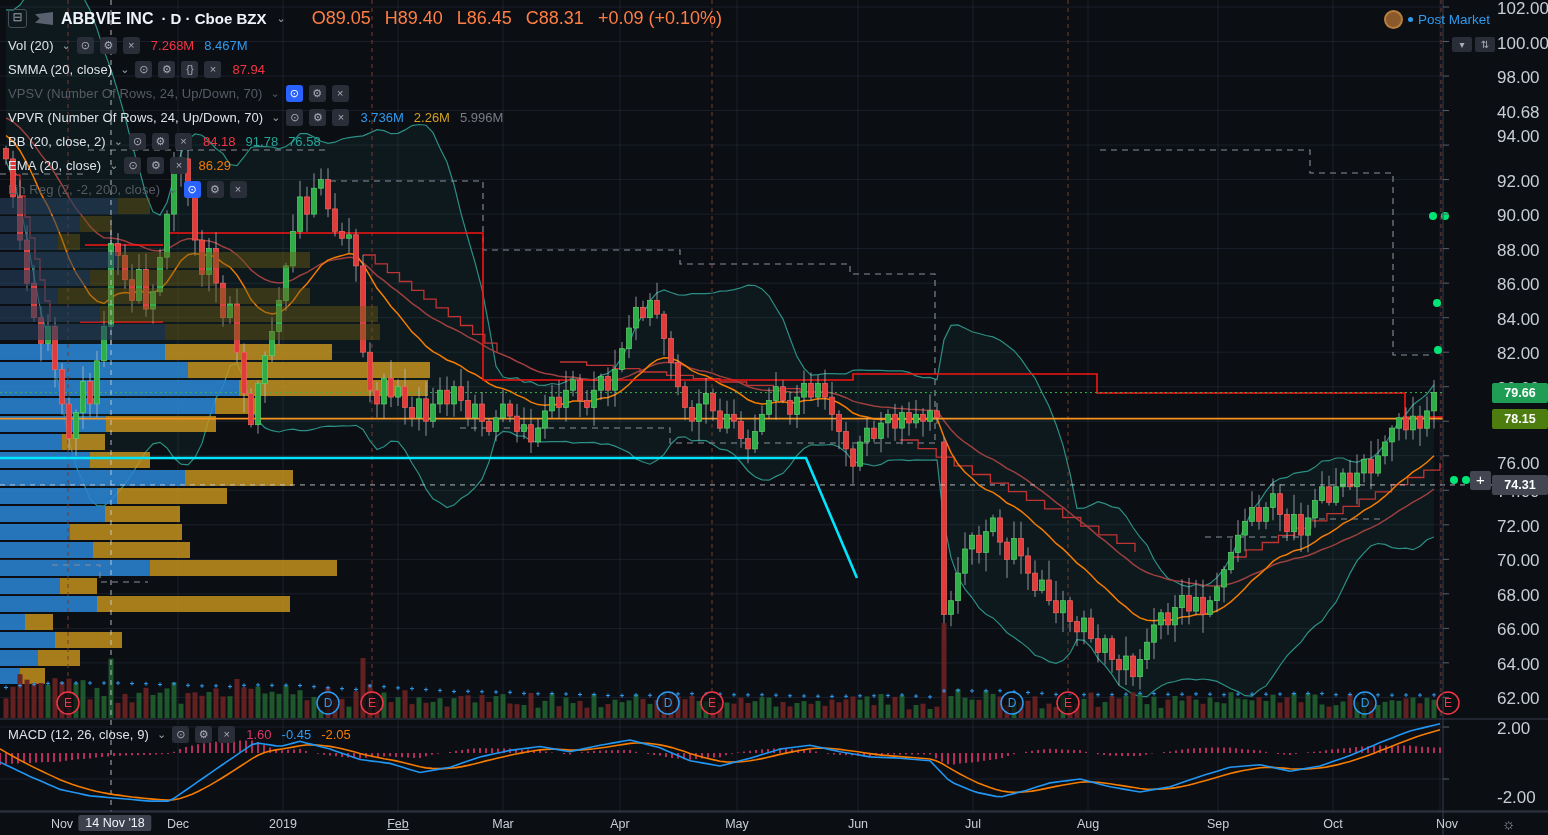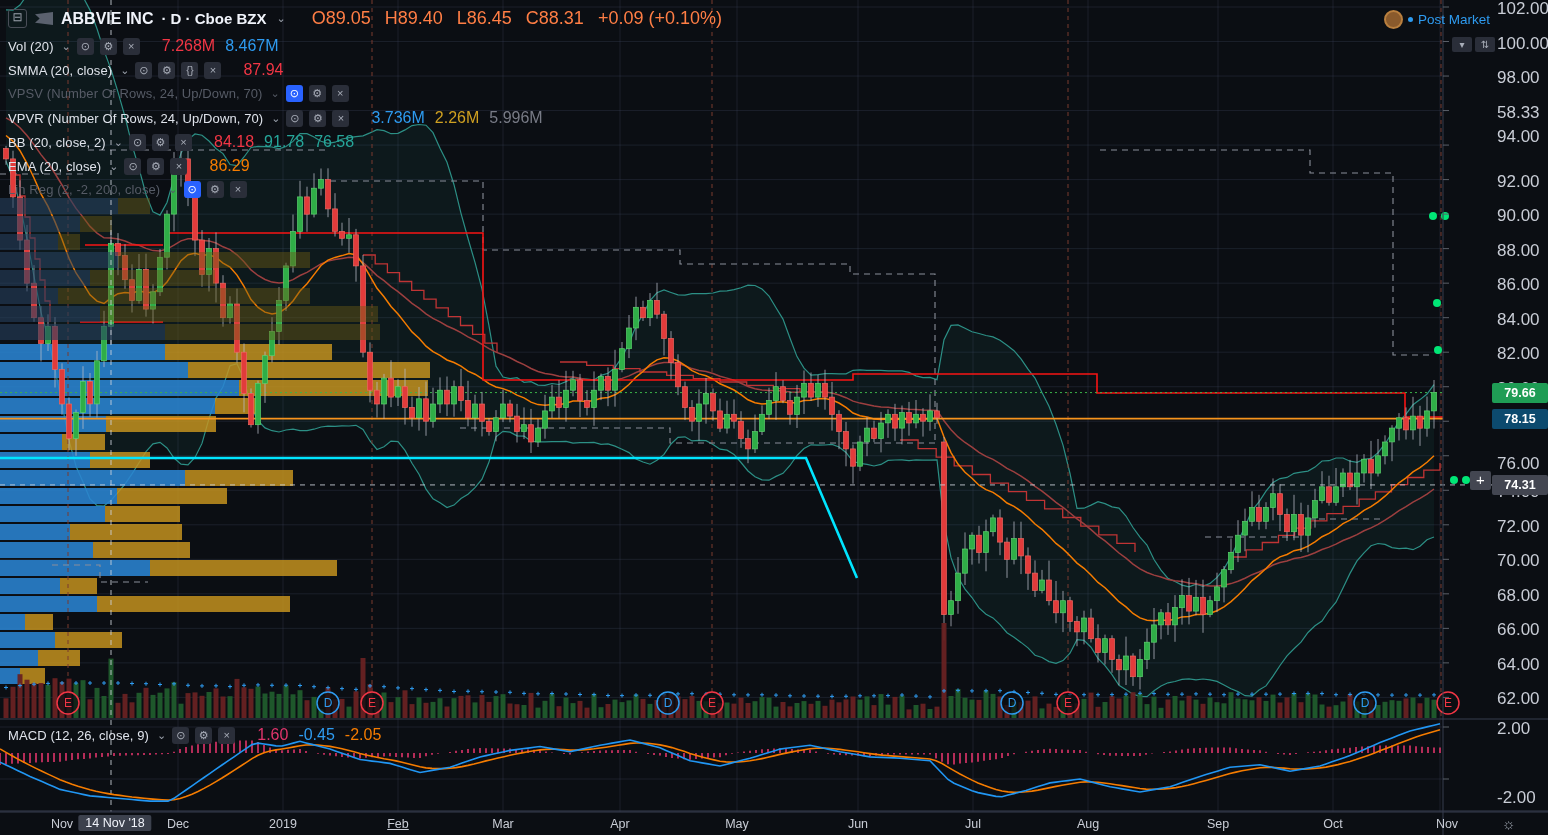--- a/index.html
+++ b/index.html
@@ -7,21 +7,21 @@
        font-family:"Liberation Sans",sans-serif;color:#d1d4dc;}
   svg{position:absolute;left:0;top:0;}
   .ov{position:absolute;white-space:nowrap;}
   .lrow{position:absolute;left:8px;display:flex;align-items:center;gap:6px;font-size:13px;color:#dfe3eb;}
   .lrow.dim .ltext,.lrow.dim .chev{color:#565b66;}
   .ltext{letter-spacing:.1px;}
   .chev{color:#9aa0ab;font-size:11px;margin-left:2px;}
   .ibtn{display:inline-block;width:17px;height:17px;background:#2a2e39;border-radius:3px;color:#a8adb8;
         font-size:11px;line-height:17px;text-align:center;cursor:pointer;}
   .ibtn.blue{background:#2962ff;color:#fff;}
-  .vals{display:flex;gap:10px;margin-left:16px;font-size:16px;}
+  .vals{display:flex;gap:10px;margin-left:5px;font-size:13px;}
   .v-red{color:#f23645;} .v-blue{color:#2e9bf0;} .v-teal{color:#26a69a;} .v-orange{color:#f57c00;}
   .v-gold{color:#cfa021;} .v-gray{color:#787b86;} .v-pink{color:#e0356b;}
   .hdr{position:absolute;top:8px;left:8px;display:flex;align-items:center;gap:8px;}
   .sym{font-size:16px;font-weight:bold;color:#f0f3fa;}
   .meta{font-size:15px;font-weight:bold;color:#f0f3fa;}
   .ohlc{display:flex;gap:14px;font-size:18px;color:#ff7e45;margin-left:18px;}
   .collapse{width:17px;height:17px;border:1px solid #4a4e58;border-radius:3px;color:#9aa0ab;
             font-size:12px;line-height:15px;text-align:center;}
   .flagico{width:18px;height:13px;background:#5a616e;clip-path:polygon(0 18%,100% 0,100% 100%,0 82%,26% 50%);}
   .tick{position:absolute;left:1497px;font-size:17px;color:#c9cdd6;}
@@ -1318,42 +1318,42 @@
   <div class="axbtn" style="left:1475px;top:37px;">⇅</div>
 
   <div class="plusbtn">+</div>
 
   <div class="sun">☼</div>
 
   <div id="axis-holder">
       <div class="tick" style="top: -1px;">102.00</div>
       <div class="tick" style="top: 33.52px;">100.00</div>
       <div class="tick" style="top: 68.04px;">98.00</div>
-      <div class="tick" style="top: 102.56px;">58.33</div>
+      <div class="tick" style="top: 102.56px;">40.68</div>
       <div class="tick" style="top: 127px;">94.00</div>
       <div class="tick" style="top: 171.6px;">92.00</div>
       <div class="tick" style="top: 206.12px;">90.00</div>
       <div class="tick" style="top: 240.64px;">88.00</div>
       <div class="tick" style="top: 275.16px;">86.00</div>
       <div class="tick" style="top: 309.68px;">84.00</div>
       <div class="tick" style="top: 344.2px;">82.00</div>
       <div class="tick" style="top: 378.72px;">80.00</div>
       <div class="tick" style="top: 413.24px;">78.00</div>
       <div class="tick" style="top: 454px;">76.00</div>
       <div class="tick" style="top: 482.28px;">74.00</div>
       <div class="tick" style="top: 516.8px;">72.00</div>
       <div class="tick" style="top: 551.32px;">70.00</div>
       <div class="tick" style="top: 585.84px;">68.00</div>
       <div class="tick" style="top: 620.36px;">66.00</div>
       <div class="tick" style="top: 654.88px;">64.00</div>
       <div class="tick" style="top: 689.4px;">62.00</div>
       <div class="tick" style="top: 719px;">2.00</div>
       <div class="tick" style="top: 788px;">-2.00</div>
       <div class="ptag" style="top: 382.588px; background: rgb(31, 157, 85);">79.66</div>
-      <div class="ptag" style="top: 408.651px; background: #0c4a6e;">78.15</div>
+      <div class="ptag" style="top: 408.651px; background: #4d7c0f;">78.15</div>
       <div class="ptag" style="top: 474.929px; background: rgb(67, 70, 81);">74.31</div>
     </div>
   <div id="taxis-holder">
       <div class="taxis-lab" style="left: 62px;">Nov</div>
       <div class="taxis-lab taxis-box" style="left: 115px;">14 Nov '18</div>
       <div class="taxis-lab" style="left: 178px;">Dec</div>
       <div class="taxis-lab" style="left: 283px;">2019</div>
       <div class="taxis-lab" style="left: 398px; text-decoration: underline;">Feb</div>
       <div class="taxis-lab" style="left: 503px;">Mar</div>
       <div class="taxis-lab" style="left: 620px;">Apr</div>

